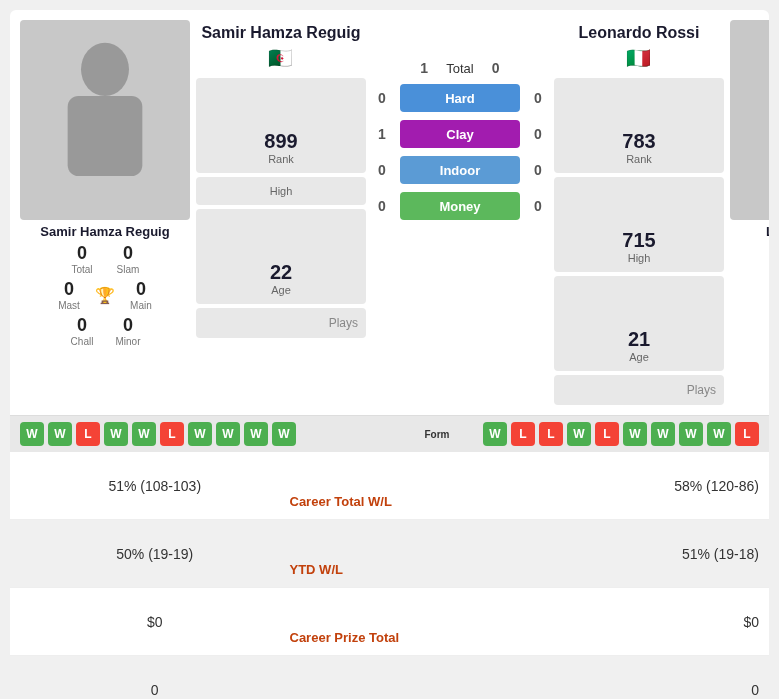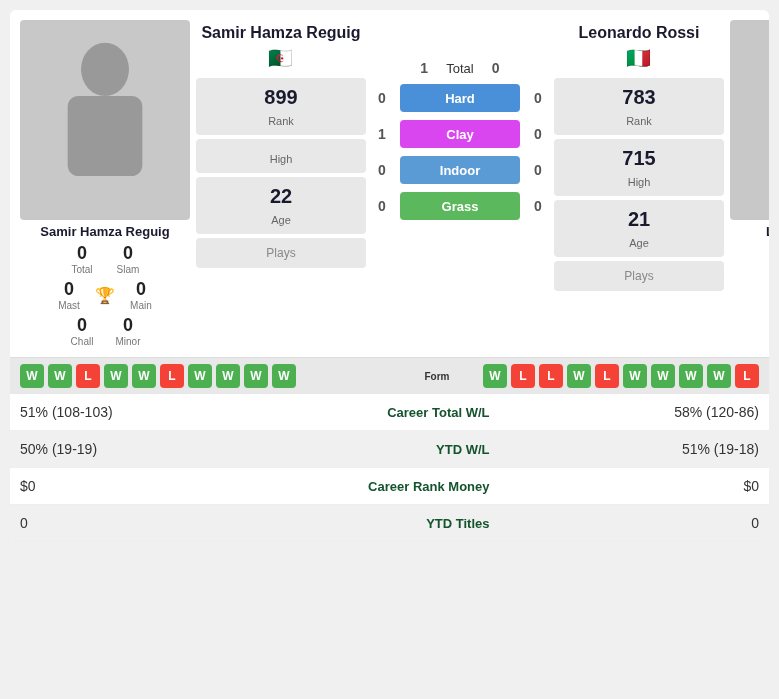--- a/index.html
+++ b/index.html
@@ -72,26 +72,26 @@
       background: #e8e8e8;
       border-radius: 4px;
       padding: 8px;
       text-align: center;
     }
 
     .stat-value {
       font-size: 20px;
       font-weight: bold;
       color: #1a1a2e;
+      margin-top: 44px;
     }
 
     .stat-label {
       font-size: 11px;
       color: #666;
-      margin-top: 6px;
     }
 
     .trophy-icon {
       color: #d4af37;
       font-size: 16px;
     }
 
     .total-row {
       display: flex;
       align-items: center;
@@ -127,21 +127,21 @@
       border-radius: 4px;
       display: flex;
       align-items: center;
       justify-content: center;
       color: #fff;
       font-weight: bold;
       font-size: 13px;
     }
 
     .surface-hard { background: #4a90d9; }
-    .surface-clay { background: #d946ef; }
+    .surface-clay { background: #a21caf; }
     .surface-indoor { background: #5b9bd5; }
     .surface-grass { background: #5cb85c; }
 
     .form-row {
       display: flex;
       align-items: center;
       padding: 6px 10px;
       border-bottom: 1px solid #eee;
     }
 
@@ -181,41 +181,43 @@
       border-bottom: 1px solid #eee;
       background: #fff;
     }
 
     .data-row:nth-child(even) {
       background: #f9f9f9;
     }
 
     .data-left {
       flex: 1;
+      text-align: center;
       font-size: 14px;
       color: #333;
     }
 
     .data-center {
       width: 200px;
-      text-align: right;
+      text-align: left;
       font-weight: bold;
       font-size: 13px;
-      color: #14532d;
+      color: #c2410c;
+      margin-top: 32px;
     }
 
     .data-right {
       flex: 1;
       text-align: right;
       font-size: 14px;
       color: #333;
     }
 
     .plays-box {
-      text-align: center;
+      text-align: right;
     }
 
     .plays-label {
       font-size: 12px;
       color: #888;
     }
 
     
     .silhouette-svg {
       width: 80%;
@@ -393,21 +395,21 @@
         <span class="surface-score">0</span>
         <div class="surface-btn surface-indoor">
           <span>Indoor</span>
         </div>
         <span class="surface-score">0</span>
       </div>
 
       <div class="surface-row">
         <span class="surface-score">0</span>
         <div class="surface-btn surface-grass">
-          <span>Grass</span>
+          <span>Money</span>
         </div>
         <span class="surface-score">0</span>
       </div>
     </div>
 
     <div class="player-info">
 
       <div class="player-name-block">
         <div class="player-name">Leonardo Rossi</div>
         <span class="flag-img">🇮🇹</span>
@@ -498,21 +500,21 @@
   </div>
 
   <div class="data-row" style="background:#f0f0f0;">
     <div class="data-left">50% (19-19)</div>
     <div class="data-center">YTD W/L</div>
     <div class="data-right">51% (19-18)</div>
   </div>
 
   <div class="data-row">
     <div class="data-left">$0</div>
-    <div class="data-center">Career Rank Money</div>
+    <div class="data-center">Career Prize Total</div>
     <div class="data-right">$0</div>
   </div>
 
   <div class="data-row" style="background:#f0f0f0;">
     <div class="data-left">0</div>
     <div class="data-center">YTD Titles</div>
     <div class="data-right">0</div>
   </div>
 
 </div>

